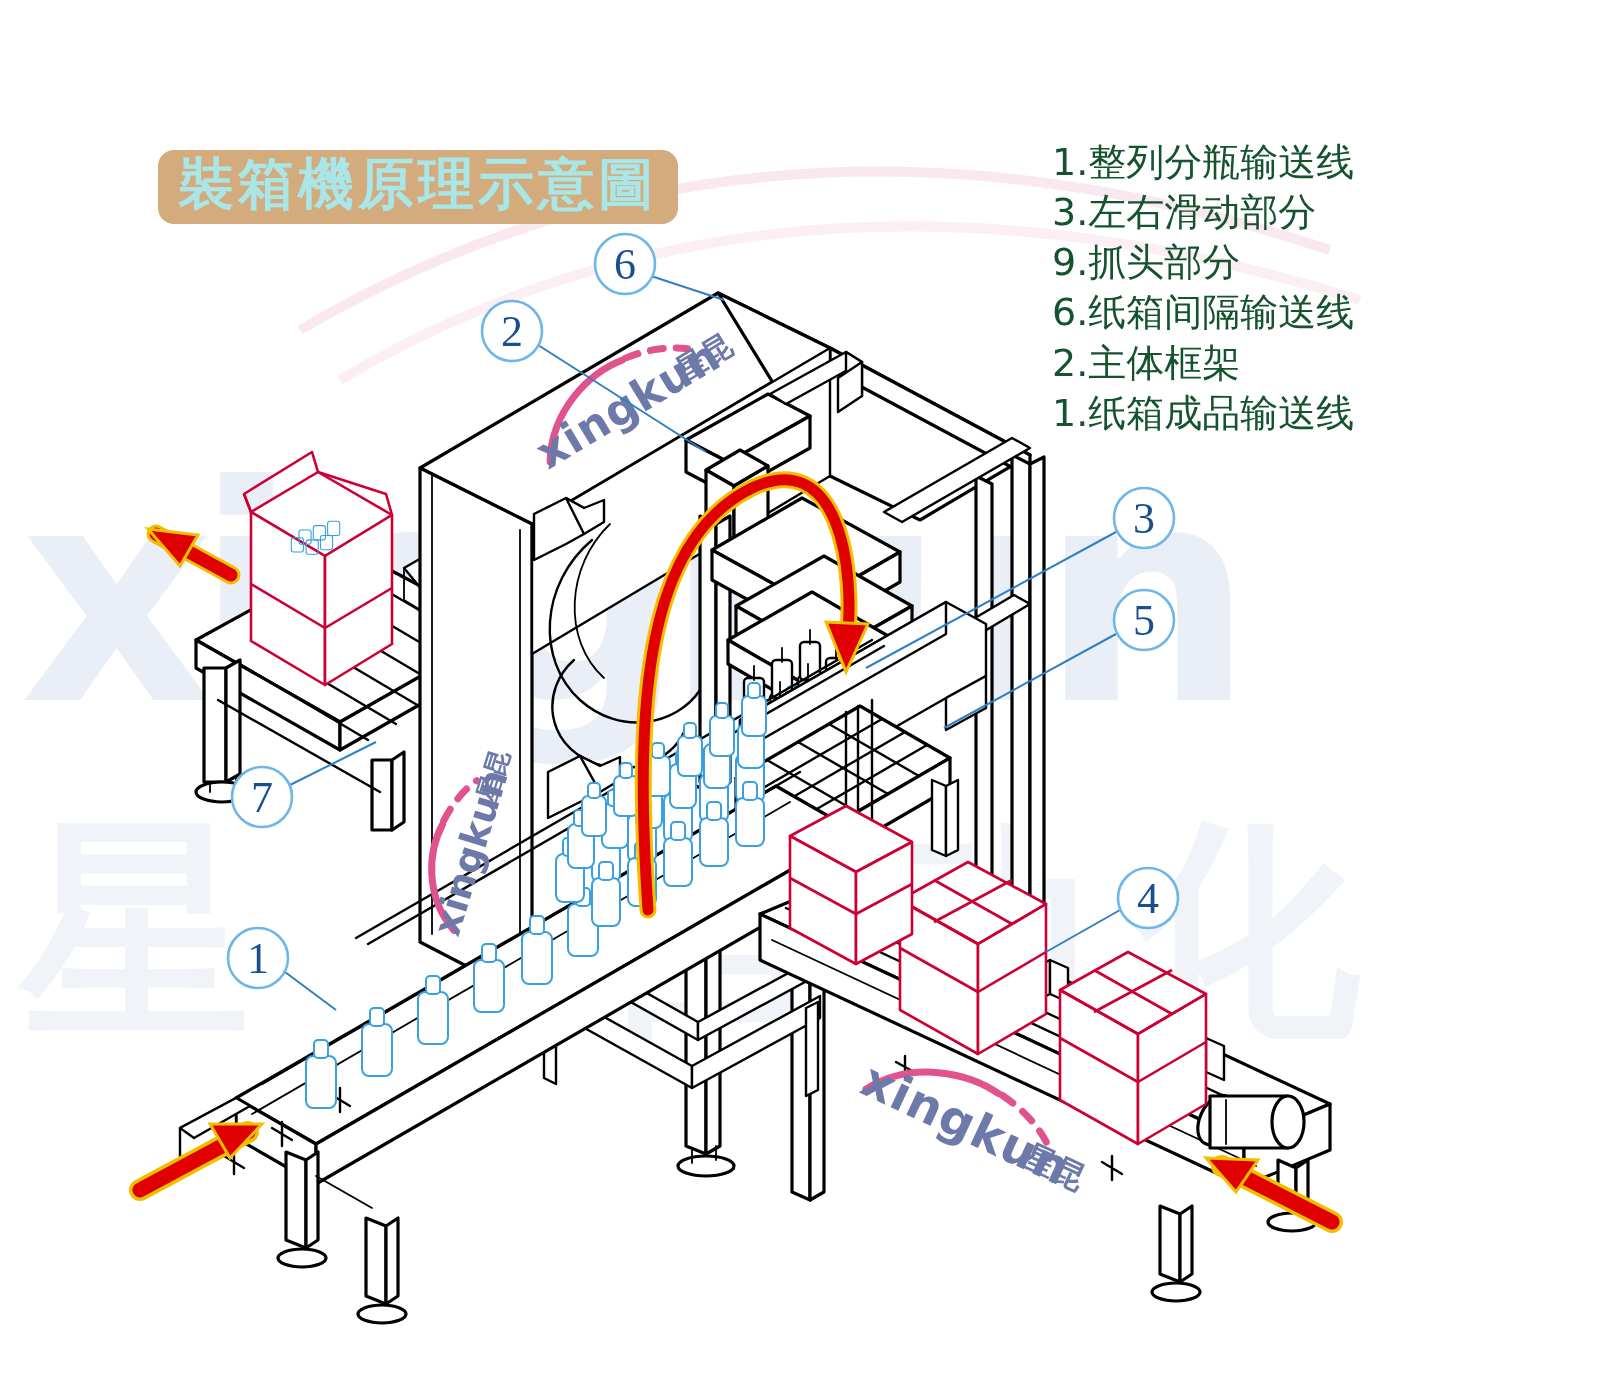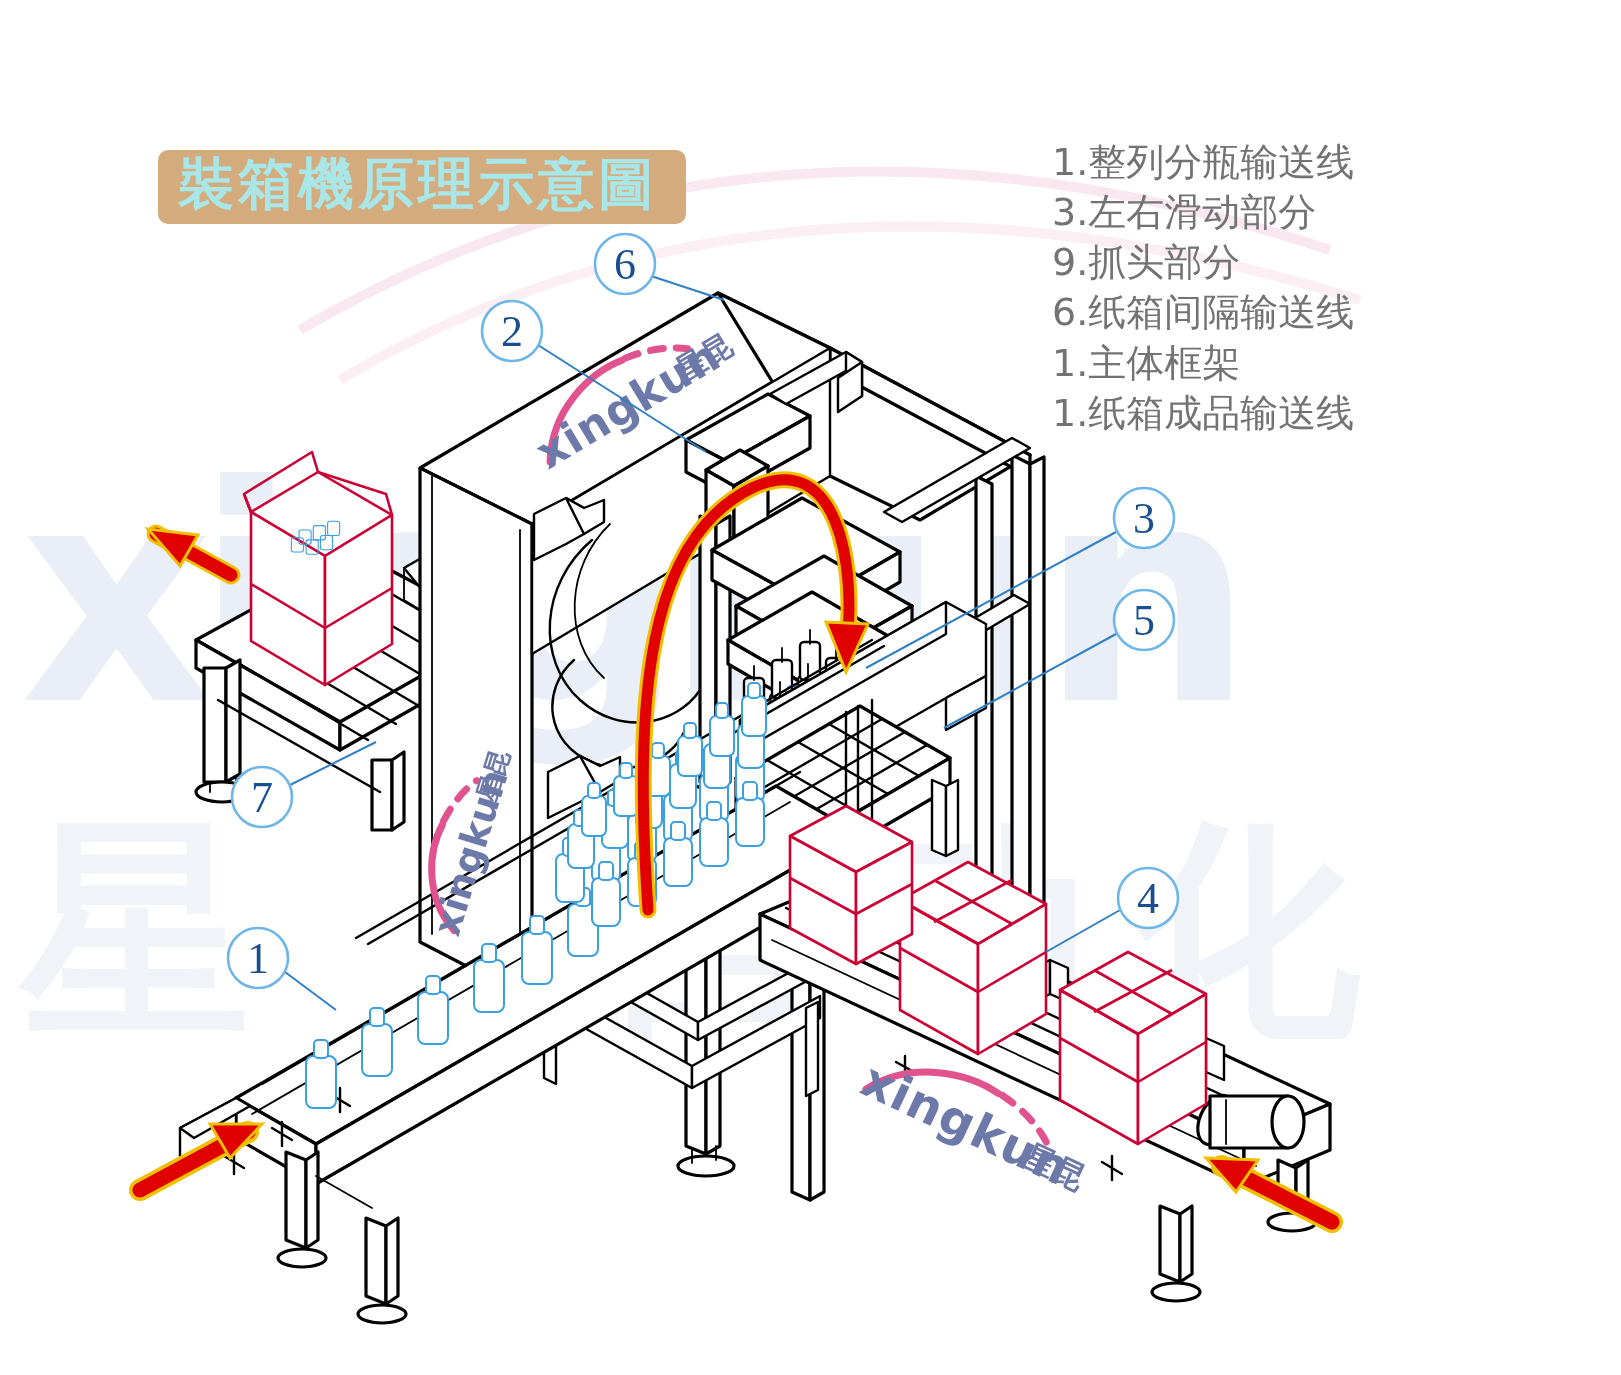--- a/index.html
+++ b/index.html
@@ -3,32 +3,32 @@
 <meta charset="utf-8">
 <style>
   html,body{margin:0;padding:0;background:#ffffff;}
   body{width:1621px;height:1375px;position:relative;overflow:hidden;
        font-family:"Liberation Sans","DejaVu Sans",sans-serif;}
   #stage{position:absolute;inset:0;width:1621px;height:1375px;}
   svg#scene{position:absolute;left:0;top:0;width:1621px;height:1375px;}
 
   .title-box{
     position:absolute;left:158px;top:150px;
-    background:#d3ab7c;border-radius:10px;
-    padding:6px 28px 12px 20px;
+    background:#d3ab7c;border-radius:16px;
+    padding:6px 20px 12px 20px;
     line-height:1;
   }
   .title-text{
     font-family:"DejaVu Sans","Liberation Sans",sans-serif;
     font-size:56px;font-weight:bold;color:#a9e6e8;
     letter-spacing:4px;white-space:nowrap;
   }
   .legend{
     position:absolute;left:1052px;top:137px;
-    color:#737373;font-size:38px;line-height:1.32;
+    color:#14532d;font-size:38px;line-height:1.32;
     font-family:"DejaVu Sans","Liberation Sans",sans-serif;
     white-space:nowrap;
   }
   .legend div{margin:0;padding:0;}
 </style>
 </head>
 <body>
 
 <div id="stage">
 
@@ -565,17 +565,17 @@
 
   <div class="title-box">
     <span class="title-text">裝箱機原理示意圖</span>
   </div>
 
   <div class="legend">
     <div>1.整列分瓶输送线</div>
     <div>3.左右滑动部分</div>
     <div>9.抓头部分</div>
     <div>6.纸箱间隔输送线</div>
-    <div>1.主体框架</div>
+    <div>2.主体框架</div>
     <div>1.纸箱成品输送线</div>
   </div>
 
 </div>
 
 </body></html>

